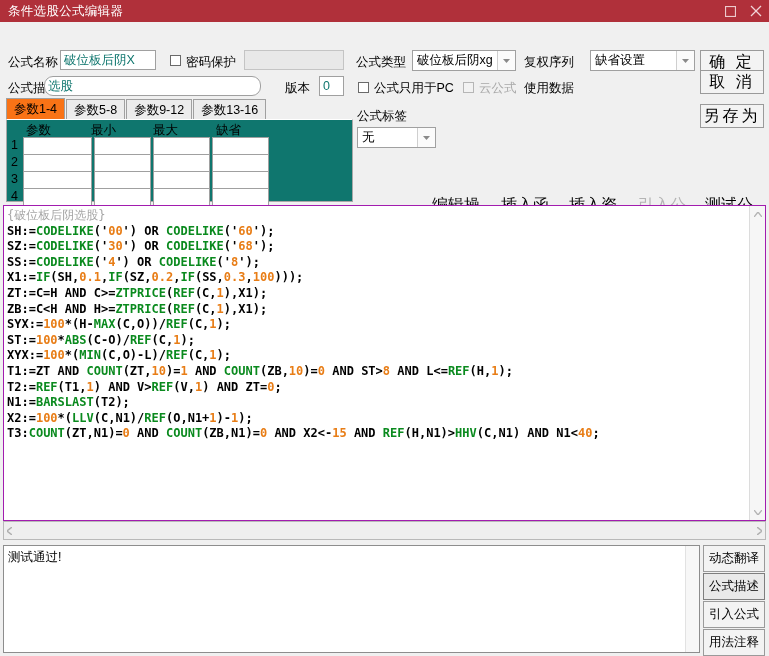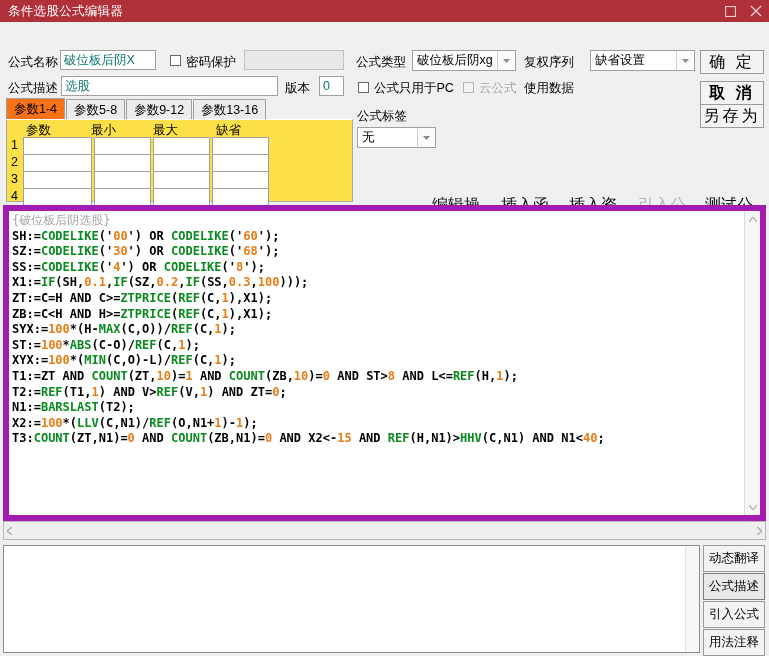--- a/index.html
+++ b/index.html
@@ -56,32 +56,32 @@
   
   .tabstrip{position:absolute;left:6px;top:77px;display:flex;align-items:flex-end;height:21px;}
   .tab{
     box-sizing:border-box;height:21px;padding:0 7px;display:flex;align-items:center;
     font-size:12.5px;border:1px solid #a0a0a0;border-bottom:none;background:#ececec;
     margin-right:1px;color:#000;
   }
   .tab.sel{background:#f97316;height:22px;}
   .panel{
     position:absolute;left:6px;top:97px;width:347px;height:83px;
-    background:#fde047;border:1px solid #a8a8a8;border-top:1px solid #fff;
+    background:#0f766e;border:1px solid #a8a8a8;border-top:1px solid #fff;
     box-sizing:border-box;
   }
   .panel-inner{position:relative;width:100%;height:100%;}
   .colhdr{position:absolute;font-size:12.5px;top:2px;}
   .rown{position:absolute;left:4px;font-size:12.5px;width:12px;text-align:left;}
   .pcell{position:absolute;box-sizing:border-box;height:19px;background:#fff;border:1px solid #a0a0a0;}
 
   
   .editor{
     position:absolute;left:3px;top:205px;width:763px;height:316px;
-    background:#fff;border:6px solid #a21caf;box-sizing:border-box;overflow:hidden;
+    background:#fff;border:1px solid #a21caf;box-sizing:border-box;overflow:hidden;
   }
   .codearea{
     position:absolute;left:0;top:0;right:16px;bottom:0;overflow:hidden;
     padding:2px 0 0 3px;box-sizing:border-box;
   }
   .code{
     font-family:"DejaVu Sans Mono","Liberation Mono",monospace;
     font-size:12px;line-height:15.6px;white-space:pre;font-weight:bold;
   }
   .code .ln{display:block;height:15.6px;}
@@ -142,21 +142,21 @@
 
   <div class="topzone">
 
     <div class="lbl abs" style="left:8px;top:32px;">公式名称</div>
     <input class="fld abs" style="left: 60px; top: 28px; width: 96px;" value="破位板后阴X">
     <span class="chk abs" style="left:170px;top:33px;"></span>
     <div class="lbl abs" style="left:186px;top:32px;">密码保护</div>
     <input class="fld fld-dis abs" style="left: 244px; top: 28px; width: 100px;" value="">
 
     <div class="lbl abs" style="left:8px;top:58px;">公式描述</div>
-    <input class="fld abs" style="left: 61px; top: 54px; width: 217px;" value="选股">
+    <input class="fld abs" style="left: 44px; top: 54px; width: 217px; border-radius: 9px;" value="选股">
     <div class="lbl abs" style="left:285px;top:58px;">版本</div>
     <input class="fld abs" style="left: 319px; top: 54px; width: 25px;" value="0">
 
     <div class="lbl abs" style="left:356px;top:32px;">公式类型</div>
     <div class="combo abs" style="left:412px;top:28px;width:104px;">
       <div class="cval">破位板后阴xg</div>
       <div class="carrow">
         <svg width="7" height="4" viewBox="0 0 7 4">
             <path d="M0 0 L3.5 4 L7 0 Z" fill="#8a8a8a"></path>
           </svg>
@@ -174,21 +174,21 @@
       <div class="carrow">
         <svg width="7" height="4" viewBox="0 0 7 4">
             <path d="M0 0 L3.5 4 L7 0 Z" fill="#8a8a8a"></path>
           </svg>
       </div>
     </div>
 
     <div class="lbl abs" style="left:524px;top:58px;">使用数据</div>
 
     <div class="btn btn-main abs" style="left:700px;top:28px;">确 定</div>
-    <div class="btn btn-main abs" style="left:700px;top:59px;font-weight:bold;">取 消</div>
+    <div class="btn btn-main abs" style="left:700px;top:48px;">取 消</div>
     <div class="btn btn-main abs" style="left:700px;top:82px;">另存为</div>
 
     <div class="lbl abs" style="left:357px;top:86px;">公式标签</div>
     <div class="combo abs" style="left:357px;top:105px;width:79px;">
       <div class="cval">无</div>
       <div class="carrow">
         <svg width="7" height="4" viewBox="0 0 7 4">
             <path d="M0 0 L3.5 4 L7 0 Z" fill="#8a8a8a"></path>
           </svg>
       </div>
@@ -266,20 +266,21 @@
         </svg>
     </div>
     <div>
       <svg width="5" height="8" viewBox="0 0 5 8">
           <path d="M0 0 L5 4 L0 8" fill="none" stroke="#b0b0b0" stroke-width="1.4"></path>
         </svg>
     </div>
   </div>
 
   <div class="result">
+    <div class="result-text">测试通过!</div>
     <div class="result-sb"></div>
   </div>
 
   <div class="sidebtns">
     <div class="sbtn">动态翻译</div>
     <div class="sbtn sel">公式描述</div>
     <div class="sbtn">引入公式</div>
     <div class="sbtn">用法注释</div>
   </div>
 

